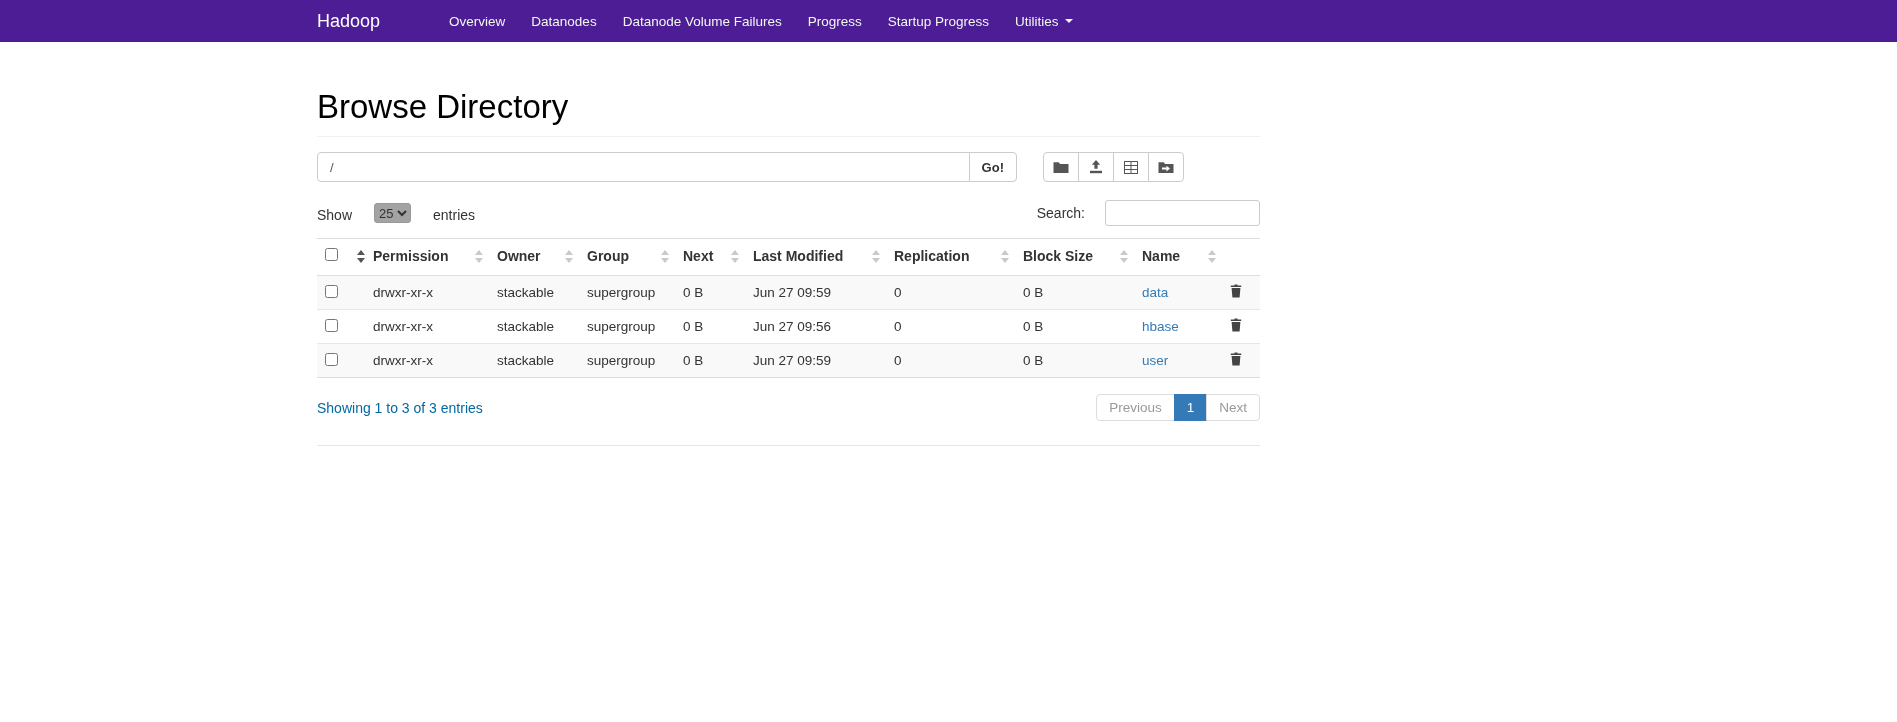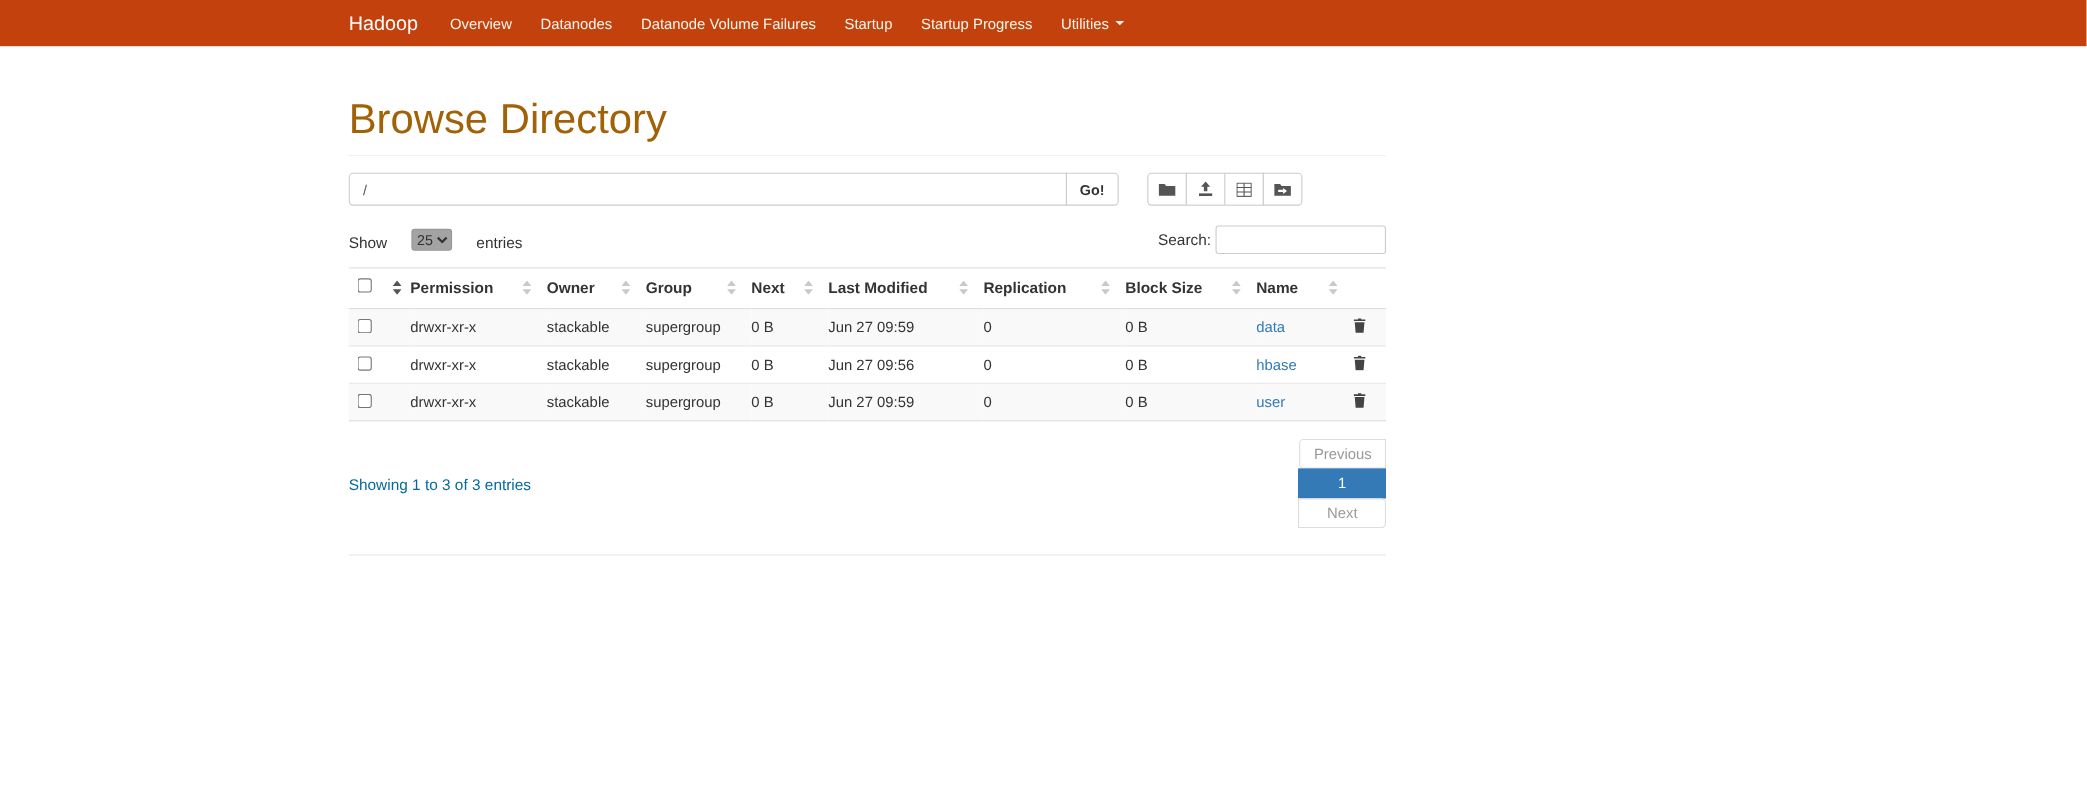--- a/index.html
+++ b/index.html
@@ -3,68 +3,68 @@
 <meta charset="utf-8">
 <style>
   * { box-sizing: border-box; margin: 0; padding: 0; }
   html, body { width: 1897px; height: 722px; }
   body {
     font-family: "Liberation Sans", "DejaVu Sans", sans-serif;
     font-size: 14px; color: #333; background: #fff; overflow: hidden;
   }
 
   
-  .navbar { height: 42px; background: #c2410c; display: flex; align-items: center; padding-left: 317px; }
+  .navbar { height: 42px; background: #4c1d95; display: flex; align-items: center; padding-left: 317px; gap: 40px; }
   .brand { color: #fff; font-size: 18px; margin-right: 16px; cursor: pointer; white-space: nowrap; }
   .nav { list-style: none; display: flex; align-items: center; height: 100%; }
   .nav li { color: #f2f7ee; font-size: 13.5px; padding: 0 13px; height: 100%; display: flex; align-items: center; gap: 6px; cursor: pointer; white-space: nowrap; }
   .caret { width: 0; height: 0; border-left: 4px solid transparent; border-right: 4px solid transparent; border-top: 4px solid #f2f7ee; display: inline-block; }
 
   
   .container { margin-left: 317px; width: 943px; }
   .page-header { margin-top: 46px; padding-bottom: 10px; border-bottom: 1px solid #f0f0f0; margin-bottom: 15px; }
-  h1 { font-size: 38px; font-weight: 500; color: #a16207; }
+  h1 { font-size: 33px; font-weight: 500; color: #000000; }
 
   
   .path-row { display: flex; align-items: flex-start; }
   .input-group { display: flex; width: 700px; }
   .path-input { flex: 1; height: 30px; border: 1px solid #ccc; border-radius: 4px 0 0 4px; padding: 0 12px; font-size: 13px; color: #555; outline: none; font-family: inherit; background: #fff; }
   .btn { height: 30px; background: #fff; border: 1px solid #ccc; font-size: 13px; color: #333; cursor: pointer; font-family: inherit; }
   .go-btn { border-radius: 0 4px 4px 0; margin-left: -1px; padding: 0 12px; font-weight: bold; }
   .icon-group { display: flex; margin-left: 26px; }
   .icon-btn { width: 36px; display: flex; align-items: center; justify-content: center; margin-left: -1px; padding: 0; }
   .icon-btn:first-child { border-radius: 4px 0 0 4px; margin-left: 0; }
   .icon-btn:last-child { border-radius: 0 4px 4px 0; }
   .icon-btn svg { display: block; }
 
   
   .controls-row { display: flex; justify-content: space-between; align-items: center; margin-top: 18px; }
   .show-entries { display: flex; align-items: flex-end; gap: 22px; }
   .page-size { height: 20px; border: 1px solid #999; border-radius: 3px; font-size: 13px; font-family: inherit; color: #333; background: #a3a3a3; }
-  .search-box { display: flex; align-items: center; gap: 4px; }
+  .search-box { display: flex; align-items: center; gap: 20px; }
   .search-input { width: 155px; height: 26px; border: 1px solid #ccc; border-radius: 3px; padding: 0 7px; font-family: inherit; font-size: 13px; outline: none; }
 
   
   table { width: 100%; border-collapse: collapse; margin-top: 12px; table-layout: fixed; }
   th { text-align: left; font-weight: bold; font-size: 14px; padding: 9px 0; border-top: 1px solid #ddd; border-bottom: 1px solid #ddd; cursor: pointer; vertical-align: middle; }
   td { font-size: 13.5px; padding: 8px 0; border-top: 1px solid #e7e7e7; vertical-align: middle; }
   th.pad, td.pad { padding-left: 8px; }
   tbody tr:nth-child(odd) { background: #f9f9f9; }
   tbody tr:last-child td { border-bottom: 1px solid #ddd; }
   .sort { float: right; margin-right: 14px; color: #c9c9c9; margin-top: 2px; }
   .sort.dark { color: #555; margin-right: 8px; }
   .editable { cursor: pointer; }
   a.dirlink { color: #337ab7; text-decoration: none; cursor: pointer; }
   input[type="checkbox"] { width: 13px; height: 13px; cursor: pointer; }
   .trash-btn { background: none; border: none; cursor: pointer; padding: 0; display: inline-flex; }
 
   
   .table-footer { display: flex; justify-content: space-between; align-items: center; margin-top: 16px; }
   .summary { font-size: 14px; color: #0369a1; }
-  .pagination { list-style: none; display: flex; flex-direction: column; }
+  .pagination { list-style: none; display: flex; }
   .pagination li { border: 1px solid #ddd; padding: 5px 12px; font-size: 13.5px; margin-left: -1px; background: #fff; cursor: pointer; min-width: 26px; text-align: center; }
   .pagination li:first-child { border-radius: 4px 0 0 4px; margin-left: 0; }
   .pagination li:last-child { border-radius: 0 4px 4px 0; }
   .pagination .disabled { color: #999; cursor: default; }
   .pagination .active { background: #337ab7; border-color: #337ab7; color: #fff; }
 
   hr.divider { border: none; border-top: 1px solid #e5e5e5; margin-top: 24px; }
   .footer-text { margin-top: 15px; font-size: 14px; color: #333; }
 </style>
 </head>
@@ -76,21 +76,21 @@
     <li>
         <span>Overview</span>
       </li>
     <li>
         <span>Datanodes</span>
       </li>
     <li>
         <span>Datanode Volume Failures</span>
       </li>
     <li>
-        <span>Startup</span>
+        <span>Progress</span>
       </li>
     <li>
         <span>Startup Progress</span>
       </li>
     <li>
       <span>Utilities</span>
       <span class="caret"></span>
     </li>
   </ul>
 </nav>

